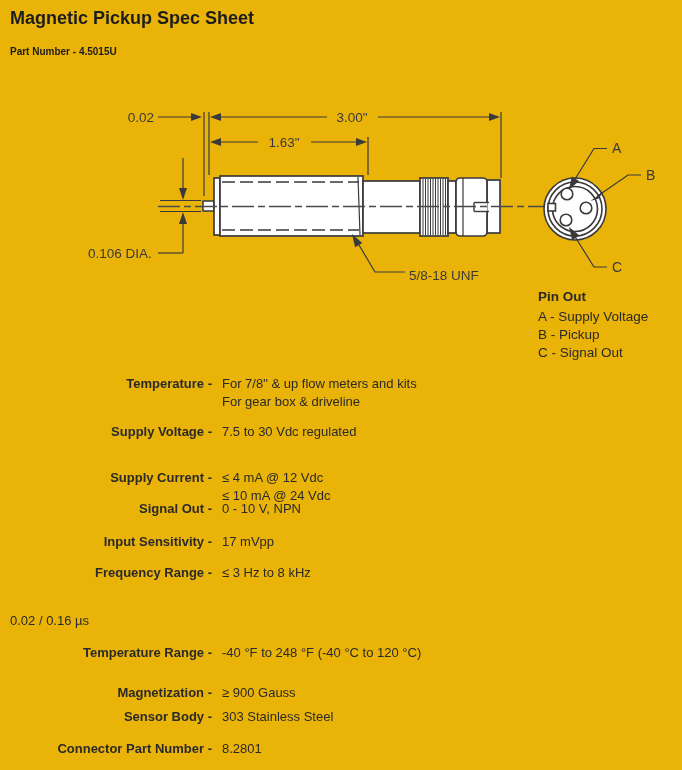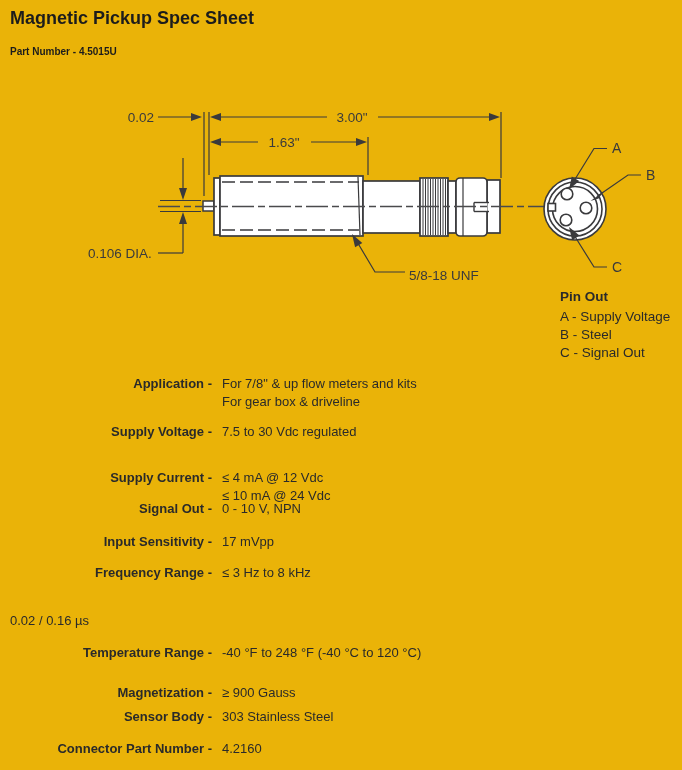--- a/index.html
+++ b/index.html
@@ -1,21 +1,21 @@
 <!DOCTYPE html>
 <html><head>
 <meta charset="utf-8">
 <style>
   html,body{margin:0;padding:0;background:#ffffff;}
   #page{position:relative;width:682px;height:770px;background:#eab308;overflow:hidden;
         font-family:"Liberation Sans","DejaVu Sans",sans-serif;color:#262626;}
   .title{position:absolute;left:10px;top:8px;font-size:18px;font-weight:bold;color:#1c1c1c;letter-spacing:0;}
   .subtitle{position:absolute;left:10px;top:30px;font-size:10px;font-weight:bold;color:#1c1c1c;margin-top:16px;}
   #drawing-svg{position:absolute;left:0;top:0;width:682px;height:370px;}
-  .pinout{position:absolute;left:538px;top:288px;font-size:13.5px;line-height:18px;color:#2a2a2a;margin-left:22px;}
+  .pinout{position:absolute;left:538px;top:288px;font-size:13.5px;line-height:18px;color:#2a2a2a;}
   .pinout .po-title{font-weight:bold;margin-bottom:2px;}
   .specs{position:absolute;left:0;top:0;width:682px;}
   .spec-row{position:absolute;left:0;width:682px;display:flex;font-size:13px;line-height:18px;}
   .spec-label{width:212px;text-align:right;font-weight:bold;color:#2a2a2a;white-space:nowrap;}
   .spec-value{margin-left:10px;color:#2a2a2a;white-space:nowrap;}
   svg text{font-family:"Liberation Sans","DejaVu Sans",sans-serif;fill:#3a3a3c;}
   .dimtxt{font-size:13.5px;}
   .pinletter{font-size:14px;}
 </style>
 </head>
@@ -139,28 +139,28 @@
     </g>
 
     <text class="pinletter" x="612" y="153">A</text>
     <text class="pinletter" x="646" y="180">B</text>
     <text class="pinletter" x="612" y="272">C</text>
   </svg>
 
   <div class="pinout">
     <div class="po-title">Pin Out</div>
     <div>A - Supply Voltage</div>
-    <div>B - Steel</div>
+    <div>B - Pickup</div>
     <div>C - Signal Out</div>
   </div>
 
   <div class="specs">
 
     <div class="spec-row" style="top:375px">
-      <div class="spec-label">Application -</div>
+      <div class="spec-label">Temperature -</div>
       <div class="spec-value">
         <div>For 7/8" &amp; up flow meters and kits</div>
           <div>For gear box &amp; driveline</div>
       </div>
     </div>
 
     <div class="spec-row" style="top:423px">
       <div class="spec-label">Supply Voltage -</div>
       <div class="spec-value">
         <div>7.5 to 30 Vdc regulated</div>
@@ -219,18 +219,18 @@
     <div class="spec-row" style="top:708px">
       <div class="spec-label">Sensor Body -</div>
       <div class="spec-value">
         <div>303 Stainless Steel</div>
       </div>
     </div>
 
     <div class="spec-row" style="top:740px">
       <div class="spec-label">Connector Part Number -</div>
       <div class="spec-value">
-        <div>4.2160</div>
+        <div>8.2801</div>
       </div>
     </div>
 
   </div>
 </div>
 
 </body></html>

